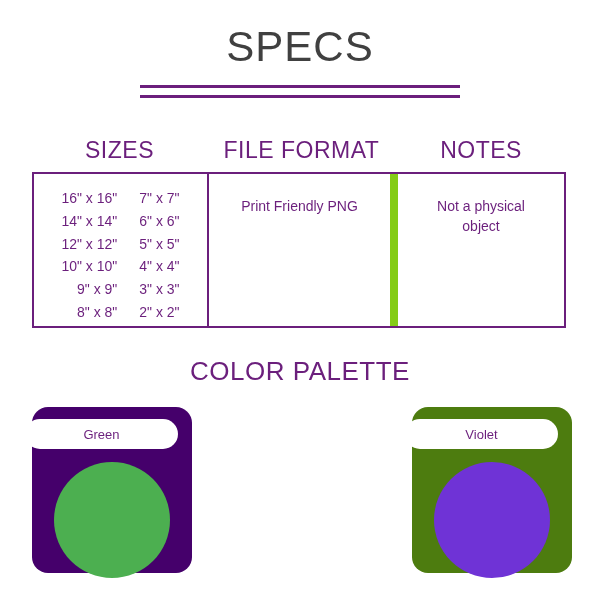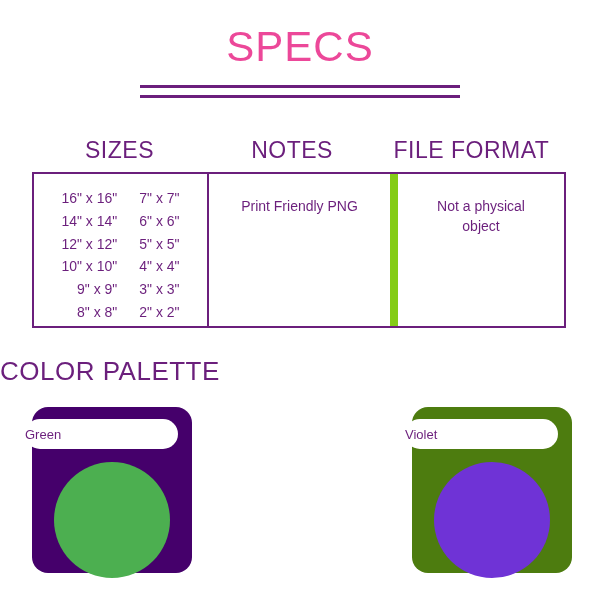--- a/index.html
+++ b/index.html
@@ -18,21 +18,21 @@
   
   #page-title {
     position: absolute;
     left: 0;
     top: 26px;
     width: 600px;
     text-align: center;
     font-size: 42px;
     font-weight: 400;
     letter-spacing: 1px;
-    color: #ec4899;
+    color: #404040;
     line-height: 1;
   }
 
   .rule {
     position: absolute;
     left: 140px;
     width: 320px;
     height: 3px;
     background: #6B1F7C;
   }
@@ -115,20 +115,21 @@
     text-align: right;
     white-space: nowrap;
   }
 
   
   #palette-title {
     position: absolute;
     left: 0;
     top: 358px;
     width: 600px;
+    text-align: center;
     font-size: 26px;
     letter-spacing: 0.5px;
     color: #6B1F7C;
     line-height: 1;
   }
 
   #palette-row {
     position: absolute;
     left: 0;
     top: 407px;
@@ -150,20 +151,21 @@
   .swatch-pill {
     position: absolute;
     left: -7px;
     top: 12px;
     width: 153px;
     height: 30px;
     background: #ffffff;
     border-radius: 15px;
     display: flex;
     align-items: center;
+    justify-content: center;
   }
   .swatch-pill-label {
     font-size: 13px;
     color: #6B1F7C;
     line-height: 1;
   }
 
   .swatch-circle {
     position: absolute;
     left: 22px;
@@ -175,22 +177,22 @@
 </style>
 </head>
 <body>
 
 <div id="page-title">SPECS</div>
 <div class="rule" id="rule-top"></div>
 <div class="rule" id="rule-bottom"></div>
 
 <div id="spec-headers">
   <div class="spec-header col-sizes">SIZES</div>
+  <div class="spec-header col-format">FILE FORMAT</div>
   <div class="spec-header col-notes">NOTES</div>
-  <div class="spec-header col-format">FILE FORMAT</div>
 </div>
 
 <div id="spec-table">
 
   <div class="spec-cell cell-sizes">
     <div id="sizes-grid">
       <div class="size-col">
         <div class="size-item">16" x 16"</div>
         <div class="size-item">14" x 14"</div>
         <div class="size-item">12" x 12"</div>

